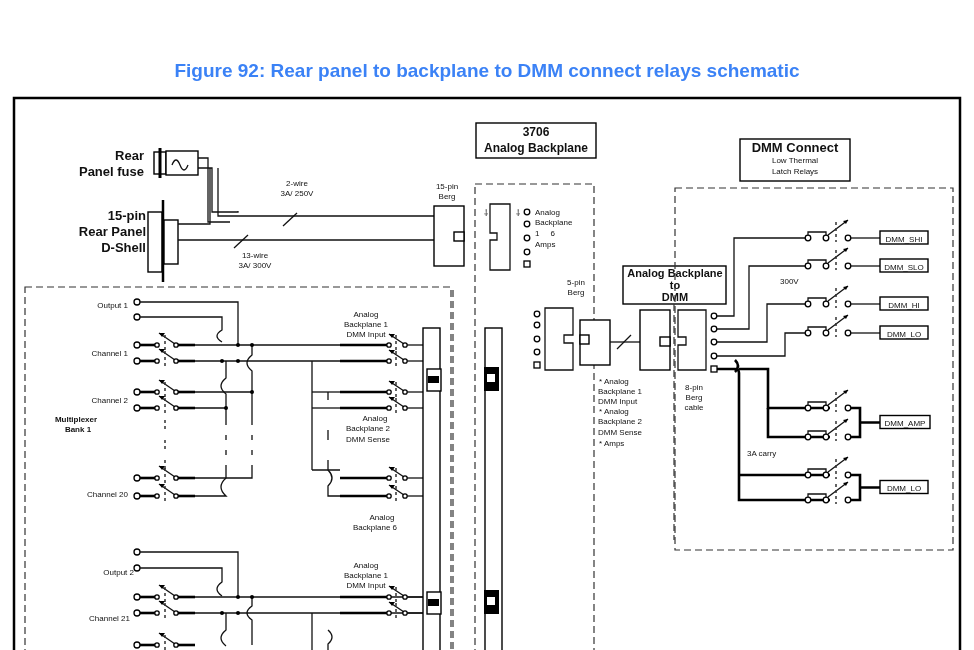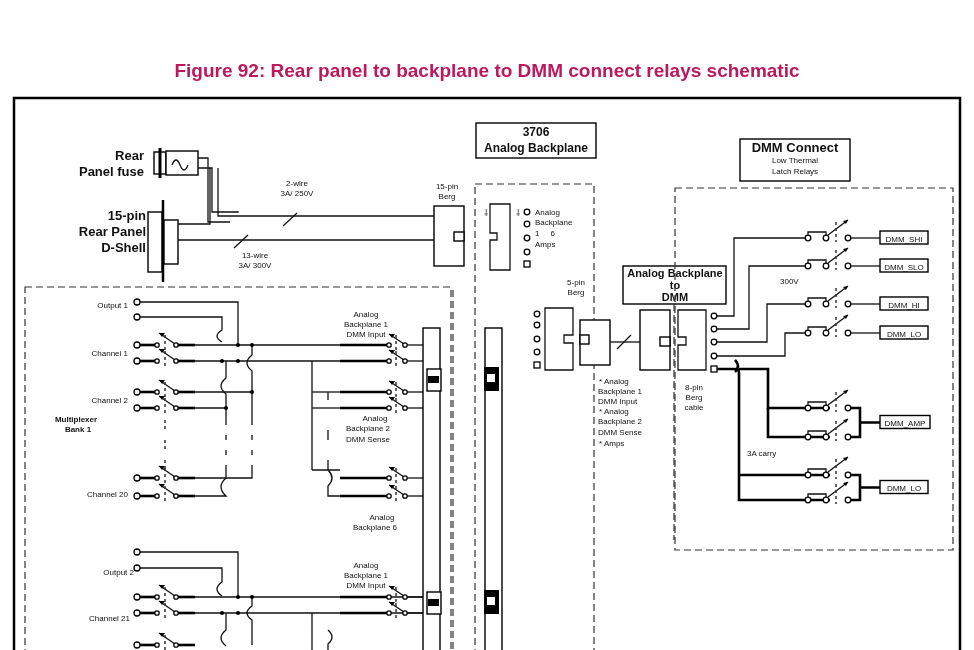--- a/index.html
+++ b/index.html
@@ -1,17 +1,17 @@
 <!DOCTYPE html>
 <html><head>
 <meta charset="utf-8">
 <style>
   html, body { margin: 0; padding: 0; background: #ffffff; }
   body { width: 974px; height: 650px; overflow: hidden; position: relative; font-family: "Liberation Sans", sans-serif; }
-  #title { position: absolute; left: 0; top: 60px; width: 974px; text-align: center; font-family: "Liberation Sans", sans-serif; font-weight: bold; font-size: 19px; color: #be185d; }
+  #title { position: absolute; left: 0; top: 60px; width: 974px; text-align: center; font-family: "Liberation Sans", sans-serif; font-weight: bold; font-size: 19px; color: #3b82f6; }
   svg { position: absolute; left: 0; top: 0; }
   .t { font-family: "Liberation Sans", sans-serif; fill: #111; }
   .s { font-size: 8px; }
   .b { font-weight: bold; }
   .wire { stroke: #111; stroke-width: 1.3; fill: none; }
   .thick { stroke: #000; stroke-width: 2.6; fill: none; }
   .dash { stroke: #333; stroke-width: 1.2; fill: none; stroke-dasharray: 7 4; }
   .dot { stroke: #333; stroke-width: 1.5; fill: none; stroke-dasharray: 3 3; }
   .box { stroke: #000; stroke-width: 1.4; fill: #fff; }
   .term { stroke: #000; stroke-width: 1.3; fill: #fff; }

